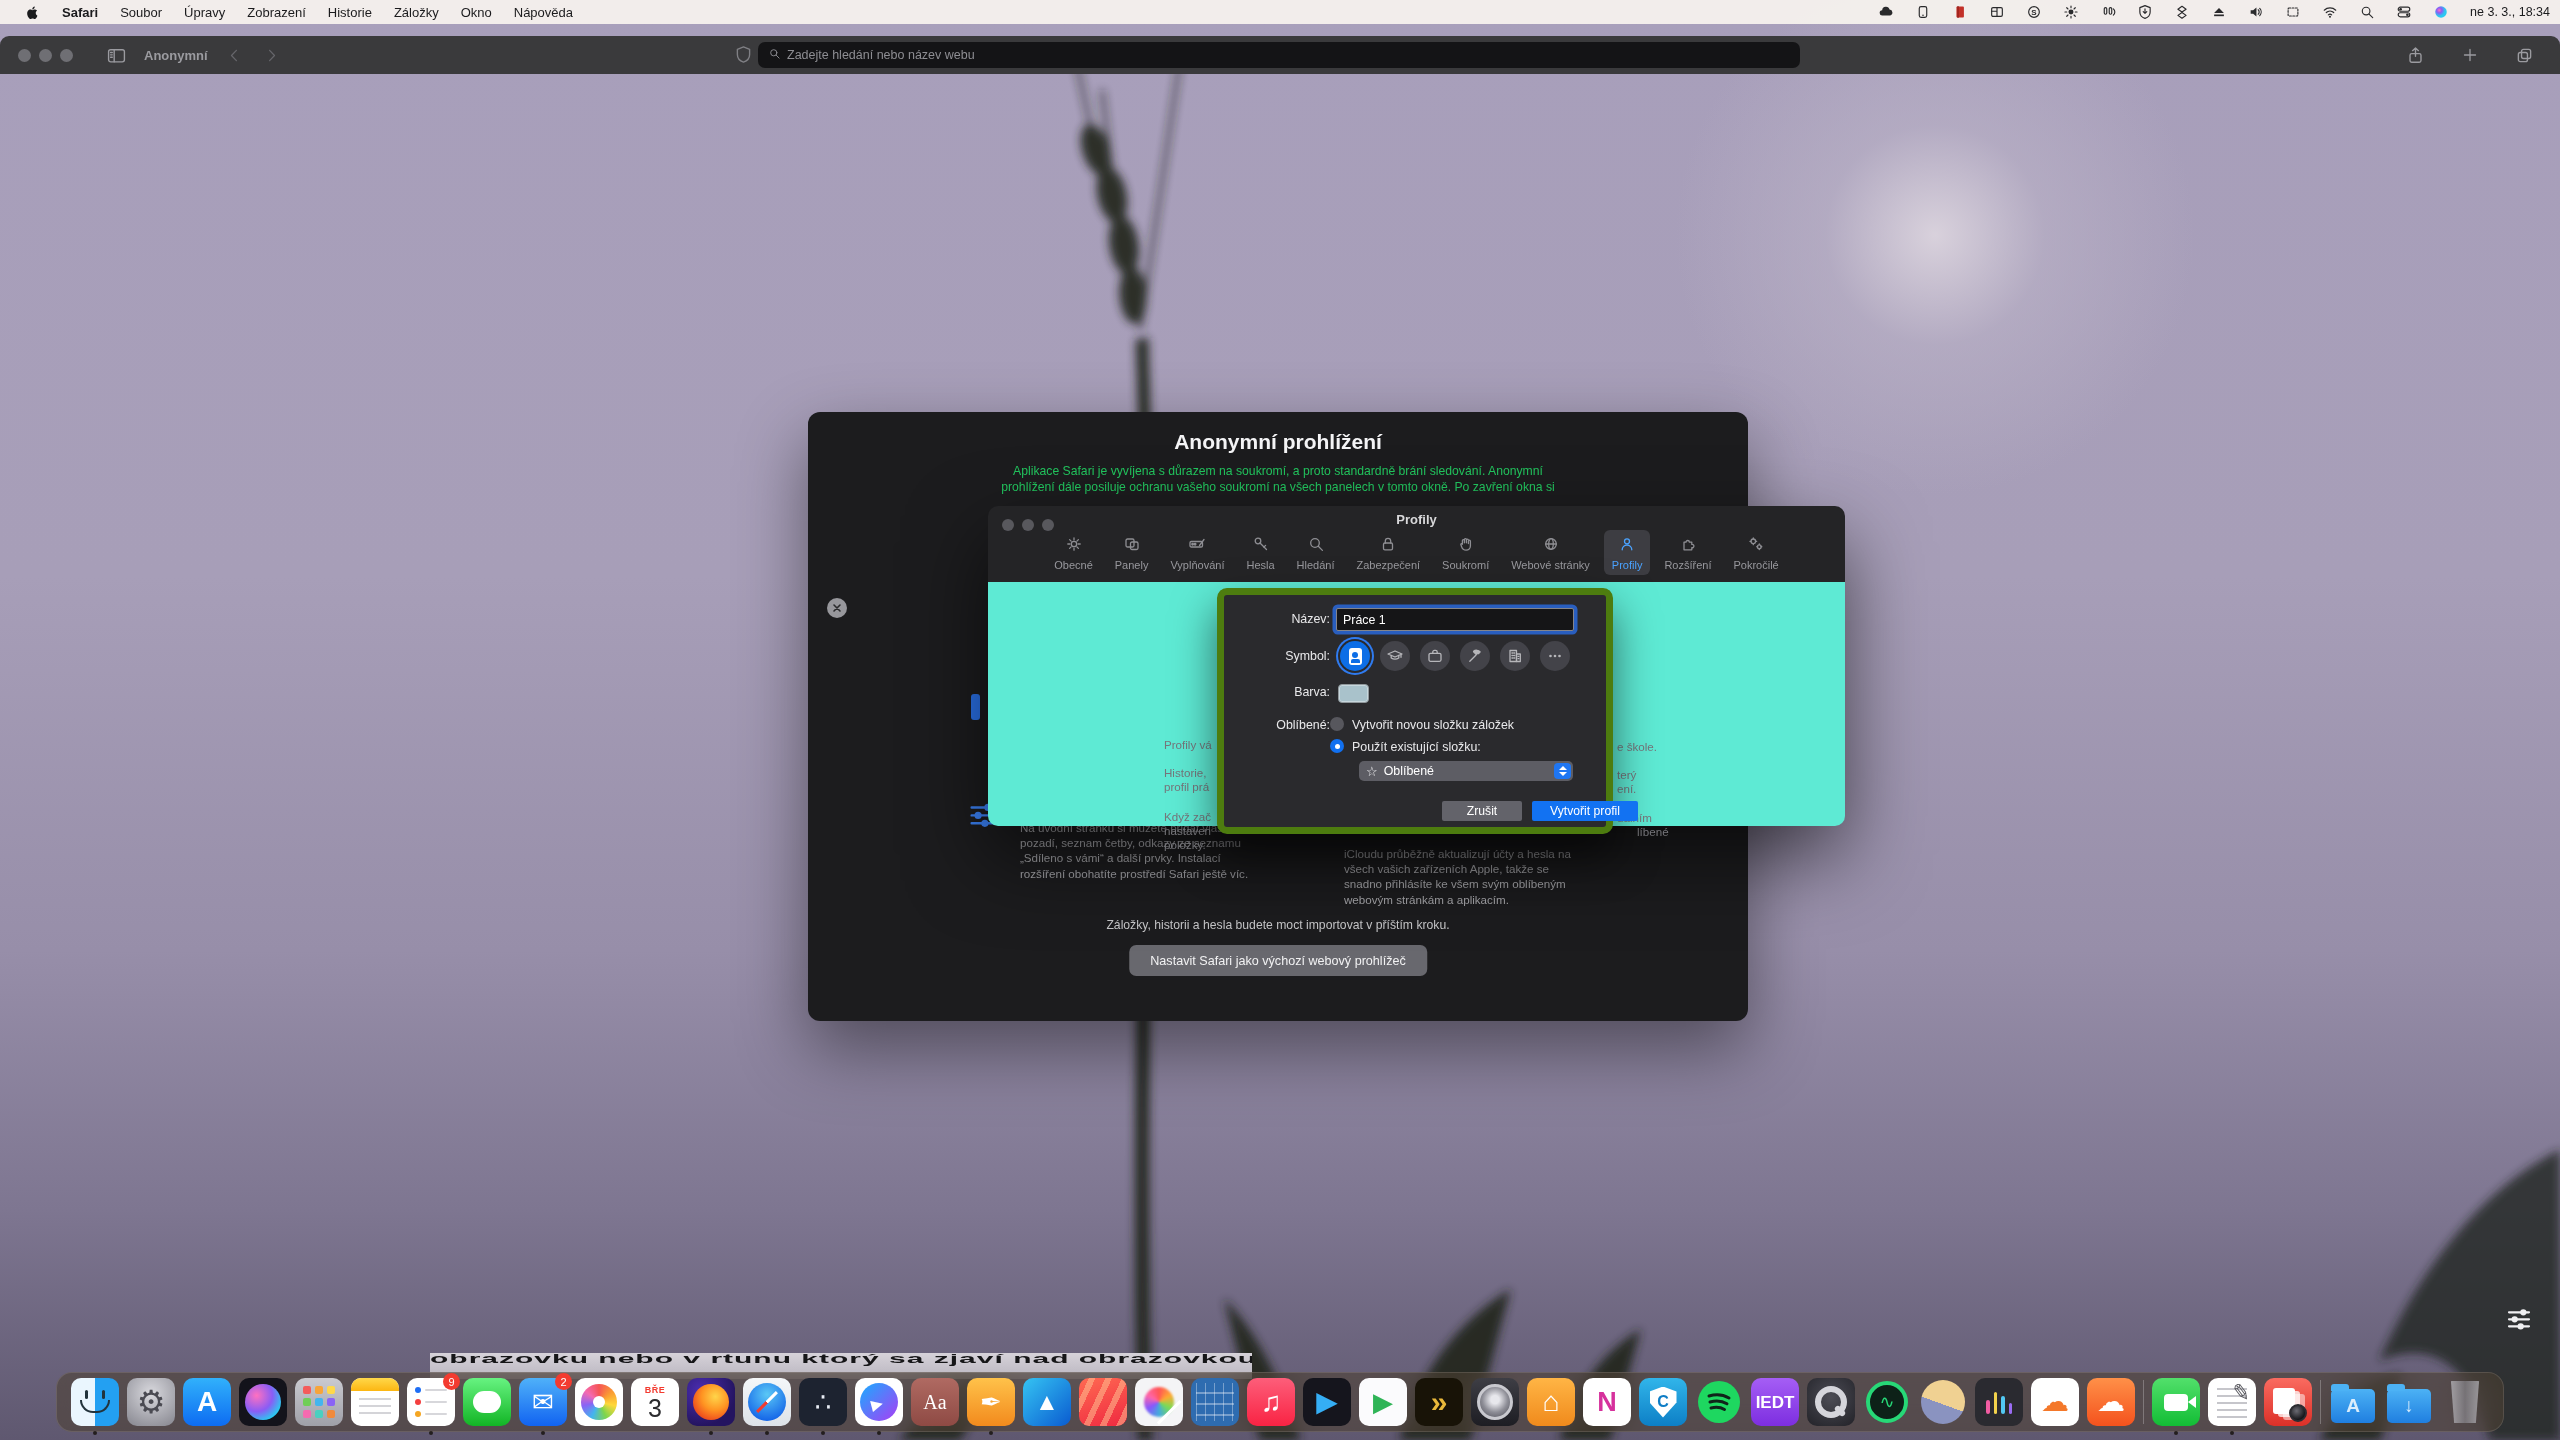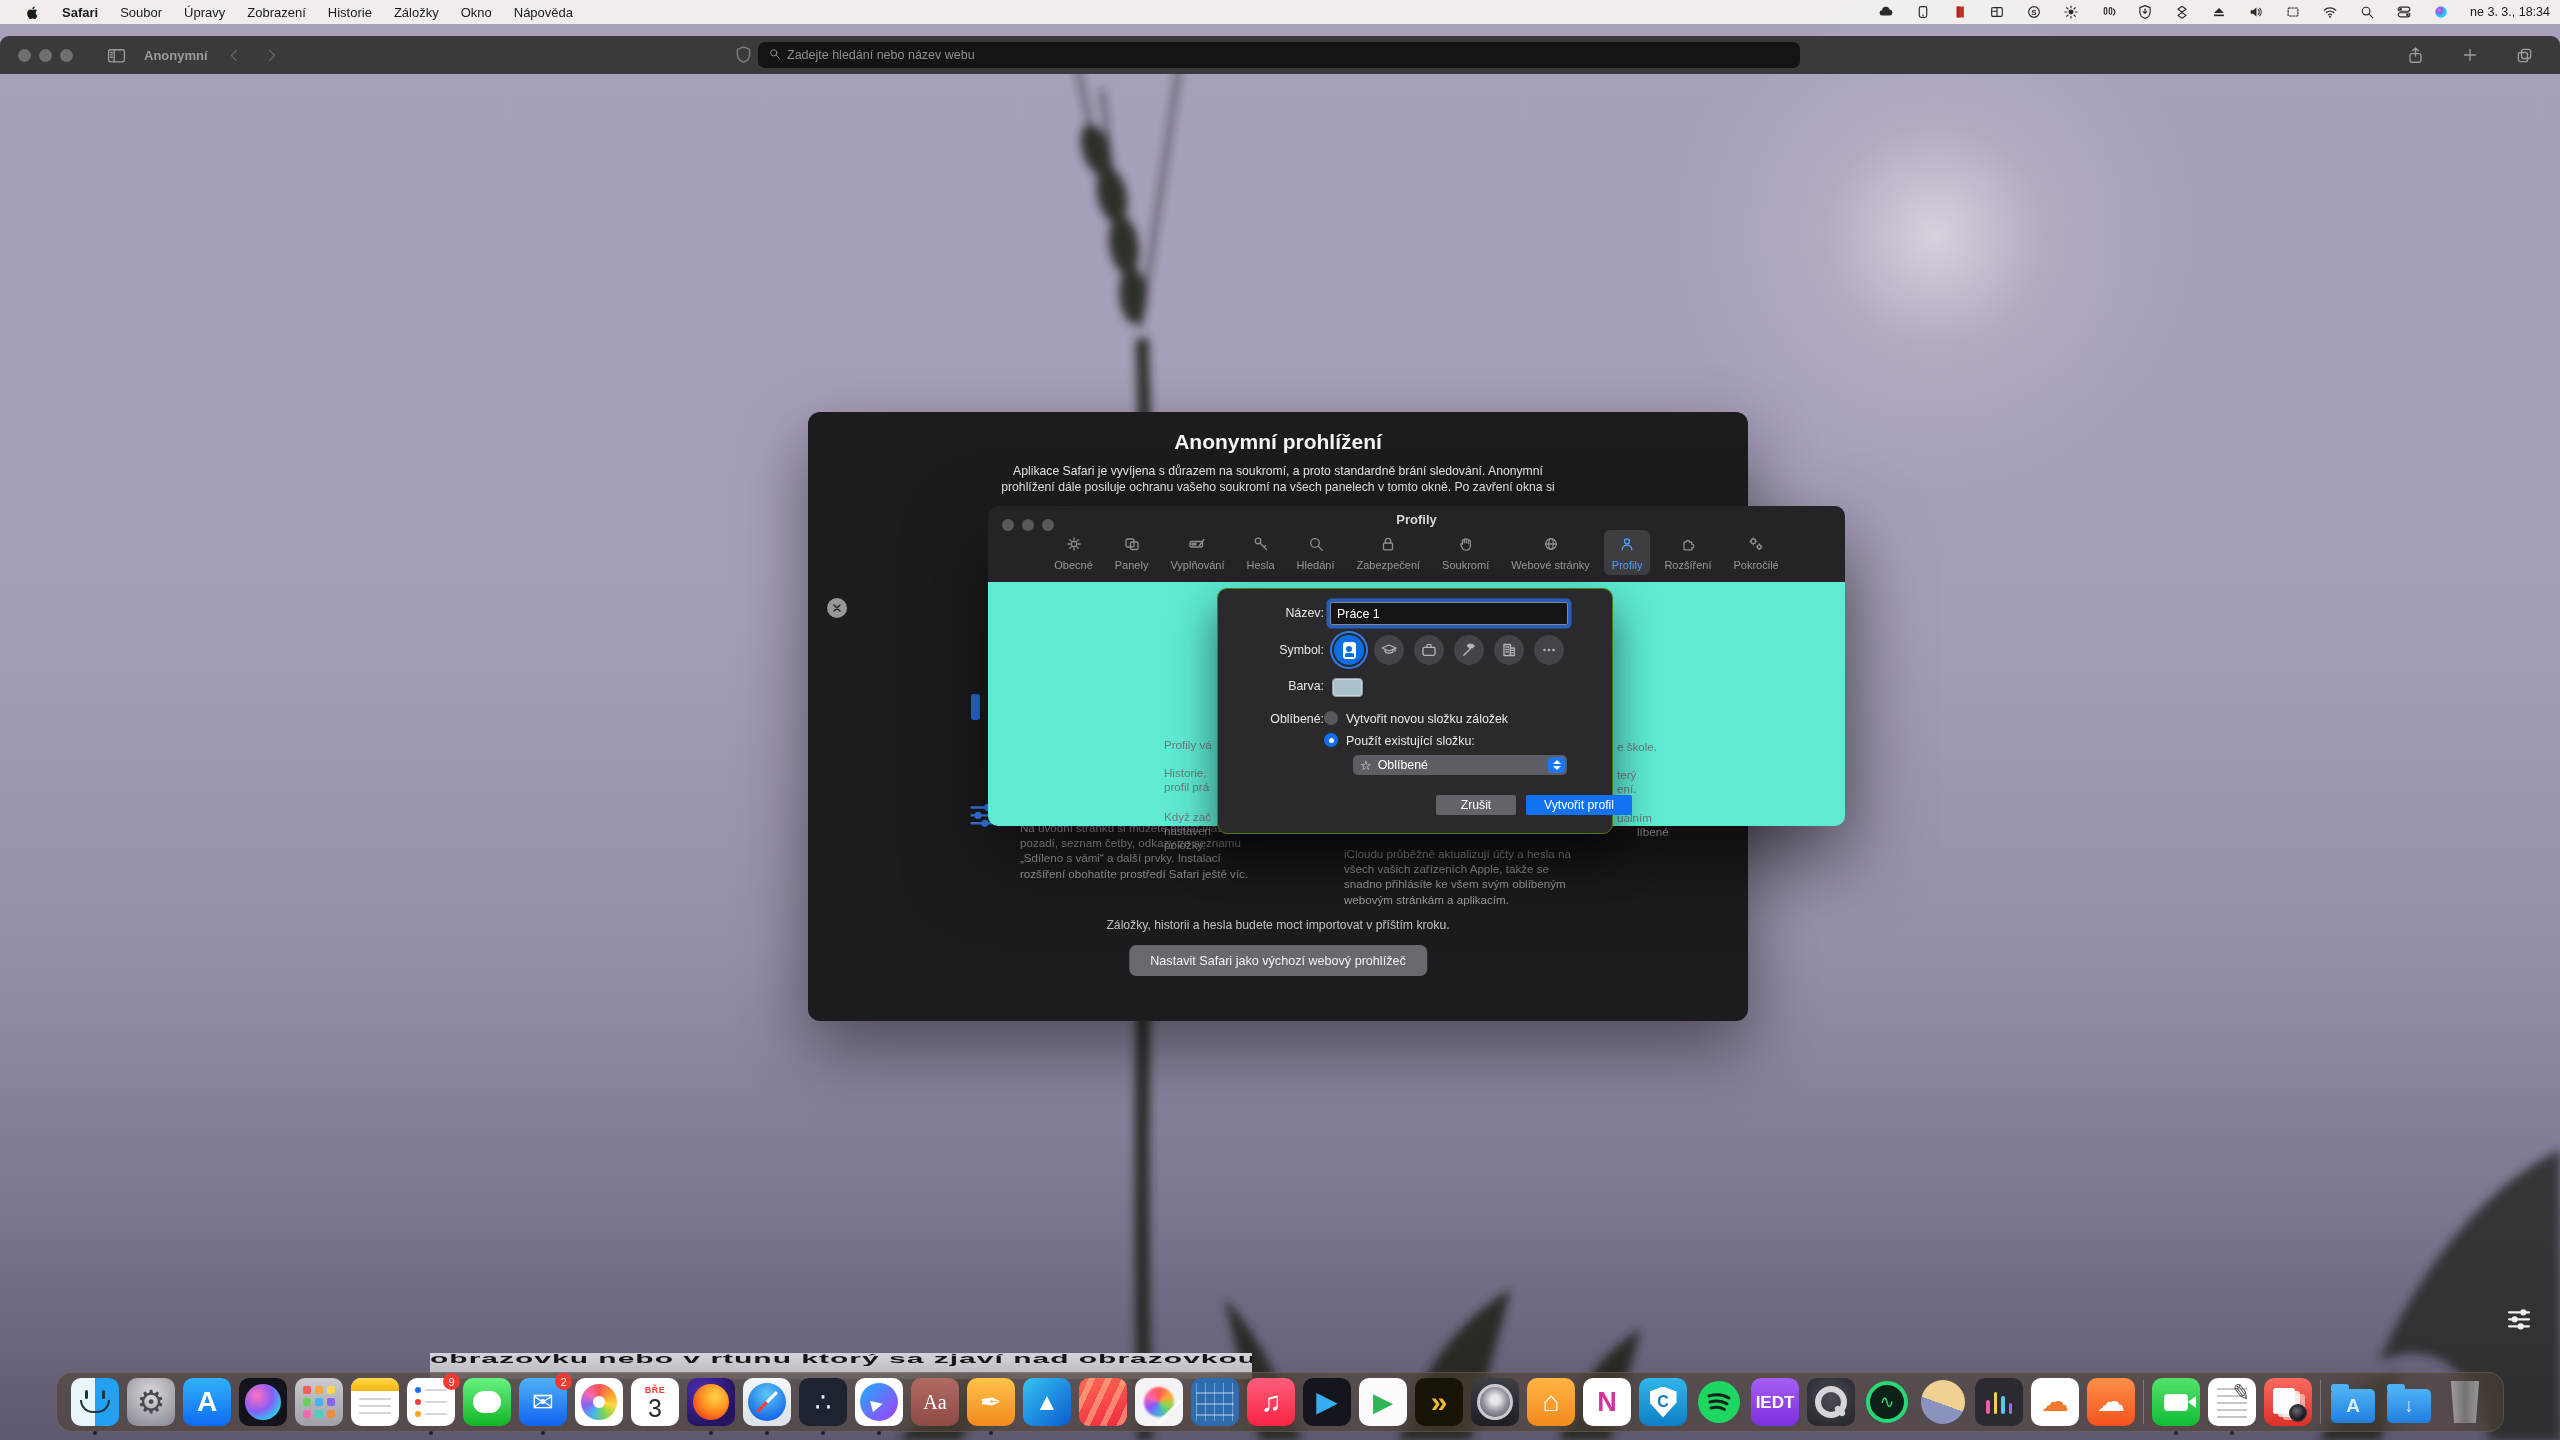--- a/index.html
+++ b/index.html
@@ -38,21 +38,21 @@
   #address-bar { position:absolute; left:758px; top:6px; width:1042px; height:26px;
     background:#141416; border-radius:7px; display:flex; align-items:center; padding-left:10px; }
   #address-placeholder { color:#8e8e93; font-size:12.5px; margin-left:6px; }
   #tb-right { position:absolute; right:16px; top:0; height:38px; display:flex; align-items:center; gap:16px; }
   #shield-slot { position:absolute; left:724px; top:9px; }
 
   
   #onboard { position:absolute; left:808px; top:412px; width:940px; height:609px;
     background:#1c1c1e; border-radius:12px; box-shadow:0 28px 70px rgba(0,0,0,.45); z-index:15; }
   #onboard-title { margin-top:18px; text-align:center; font-size:21px; font-weight:bold; color:#f4f4f6; }
-  .intro-line { text-align:center; font-size:12.2px; color:#e5e5e5; line-height:15.5px; }
+  .intro-line { text-align:center; font-size:12.2px; color:#22c55e; line-height:15.5px; }
   #intro-block { margin-top:10px; }
   #onboard-close { position:absolute; left:19px; top:186px; width:20px; height:20px; border-radius:50%;
     background:#97979c; color:#2b2b2d; display:flex; align-items:center; justify-content:center; }
   #frag-bluebar { position:absolute; left:163px; top:282px; width:9px; height:26px; border-radius:3px; background:#2a72ea; }
   #feature-sliders { position:absolute; left:158px; top:386px; }
   .feat-col { position:absolute; font-size:11.6px; color:#a3a3a7; line-height:15.2px; white-space:nowrap; }
   #feat-left { left:212px; top:408px; }
   #feat-right { left:536px; top:434px; }
   #import-note { position:absolute; left:0; width:100%; top:506px; text-align:center; font-size:12.2px; color:#c6c6c8; }
   #default-btn { position:absolute; left:50%; transform:translateX(-50%); top:533px; height:31px;
@@ -72,21 +72,21 @@
     padding:5px 8px 4px; border-radius:6px; }
   .pw-tab .lbl { font-size:11px; color:#98989d; white-space:nowrap; }
   .pw-tab.sel { background:#3d3d42; }
   .pw-tab.sel .lbl { color:#4ba3ff; }
   #pw-content { position:absolute; left:0; top:76px; width:857px; height:244px;
     background:#5eead4; border-radius:0 0 10px 10px; }
   .pw-frag { position:absolute; font-size:11.6px; color:#76767b; white-space:nowrap; }
 
   
   #dialog { position:absolute; left:1217px; top:588px; width:396px; height:246px;
-    background:#2a2a2d; border:1px solid #4d7c0f; border-radius:10px;
+    background:#2a2a2d; border:7px solid #4d7c0f; border-radius:10px;
     box-shadow:0 20px 44px rgba(0,0,0,.55); z-index:25; font-size:12.4px; color:#e9e9eb; }
   .dlabel { position:absolute; left:0; width:106px; text-align:right; }
   #name-field { position:absolute; left:112px; top:13px; width:238px; height:23px;
     background:#151517; border:1px solid #85858a; border-radius:2px;
     box-shadow:0 0 0 3.5px rgba(42,112,240,.75); display:flex; align-items:center; padding-left:6px;
     color:#fff; }
   .sym-btn { position:absolute; top:46px; width:30px; height:30px; border-radius:50%;
     background:#434349; display:flex; align-items:center; justify-content:center; }
   .sym-btn.sel { background:#0d6ee6; box-shadow:0 0 0 2px #2a2a2d, 0 0 0 4px #2f7bf0; }
   .sym-badge { width:13px; height:17px; background:#fff; border-radius:3px; position:relative; }

